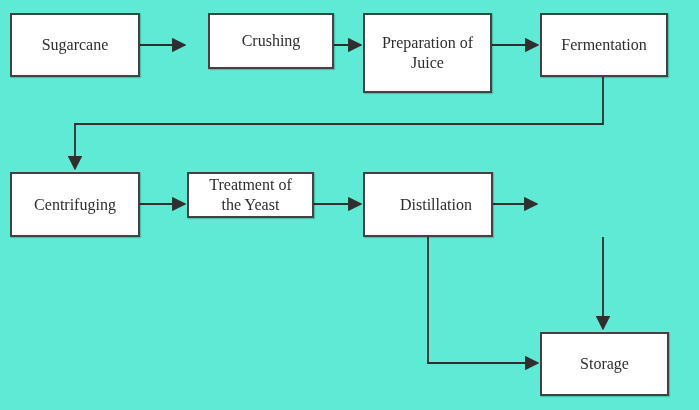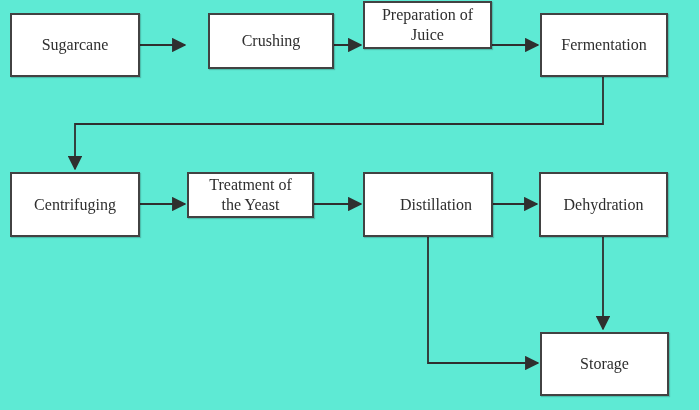--- a/index.html
+++ b/index.html
@@ -28,21 +28,21 @@
     text-align: center;
     color: #2e2e2e;
     font-size: 16px;
     line-height: 20px;
     box-shadow: 1px 1px 1px rgba(0,0,0,0.18);
   }
   .node-label { display: inline-block; }
 
   .n-sugarcane     { left: 10px;  top: 13px;  width: 130px; height: 64px; }
   .n-crushing      { left: 187px; top: 13px;  width: 126px; height: 56px; margin-left: 21px; }
-  .n-preparation   { left: 363px; top: 1px;  width: 129px; height: 48px; }
+  .n-preparation   { left: 363px; top: 13px;  width: 129px; height: 80px; }
   .n-fermentation  { left: 540px; top: 13px;  width: 128px; height: 64px; justify-content: center; }
   .n-centrifuging  { left: 10px;  top: 172px; width: 130px; height: 65px; justify-content: center; }
   .n-treatment     { left: 187px; top: 172px; width: 127px; height: 46px; }
   .n-distillation  { left: 363px; top: 172px; width: 130px; height: 65px; padding-left: 16px; }
   .n-dehydration   { left: 539px; top: 172px; width: 129px; height: 65px; }
   .n-storage       { left: 540px; top: 332px; width: 129px; height: 64px; }
 
   .n-preparation .node-label { max-width: 112px; }
   .n-treatment   .node-label { max-width: 100px; }
 
@@ -95,21 +95,18 @@
   </div>
 
   <div class="node n-treatment">
     <span class="node-label">Treatment of the Yeast</span>
   </div>
 
   <div class="node n-distillation">
     <span class="node-label">Distillation</span>
   </div>
 
-  <div class="node n-dehydration">
-    <span class="node-label">Dehydration</span>
-  </div>
 
   <div class="node n-storage">
     <span class="node-label">Storage</span>
   </div>
 
 </div>
 
 </body></html>

